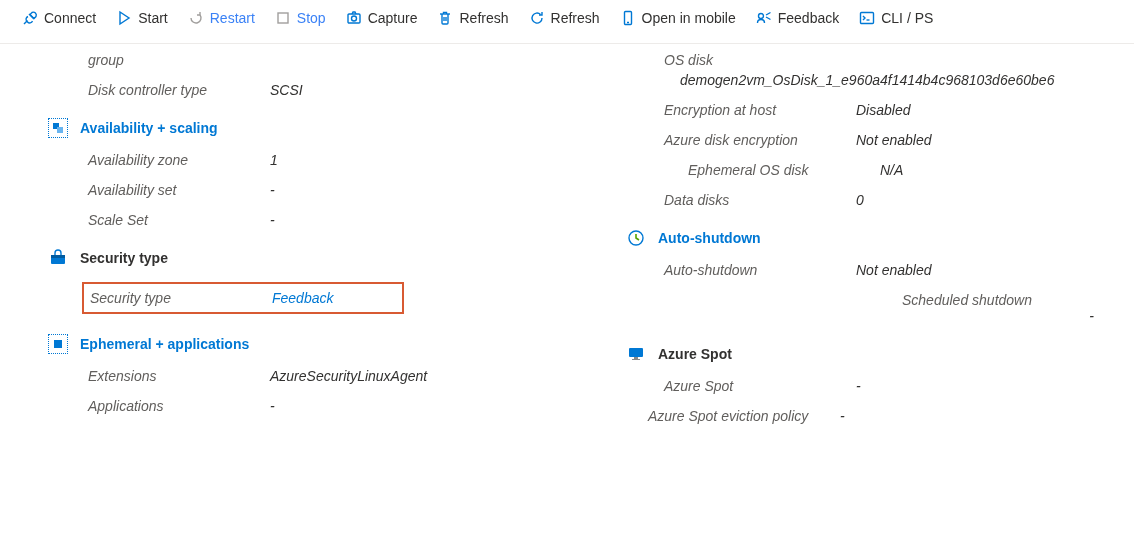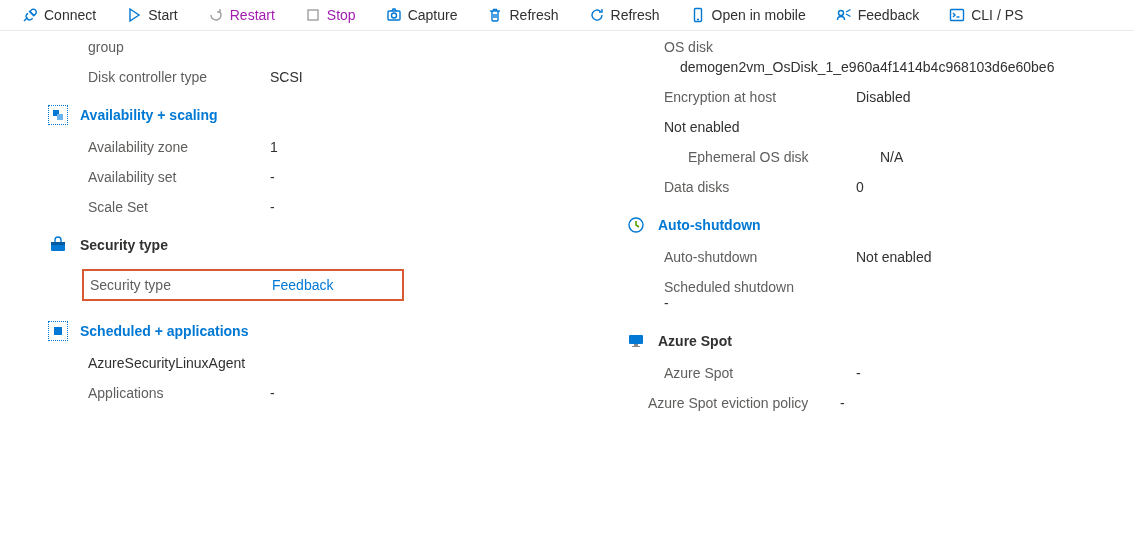--- a/index.html
+++ b/index.html
@@ -16,37 +16,37 @@
     font-size: 14px;
     color: var(--text-primary);
     width: 1134px;
     height: 541px;
     overflow: hidden;
     background: #fff;
   }
   
   .toolbar {
     display: flex;
-    align-items: center;
-    gap: 14px;
+    align-items: flex-start;
+    gap: 4px;
     padding: 6px 10px 6px 14px;
     border-bottom: 1px solid var(--border-gray);
-    height: 31px;
+    height: 44px;
   }
   .tb-item {
     display: flex;
     align-items: center;
     gap: 6px;
     padding: 4px 8px;
     cursor: pointer;
     color: var(--text-primary);
     border-radius: 2px;
   }
   .tb-item.disabled {
-    color: #a21caf;
+    color: #3b82f6;
     cursor: default;
   }
   .tb-item .ico {
     width: 16px;
     height: 16px;
     display: flex;
     align-items: center;
     justify-content: center;
   }
   .tb-item .ico svg { display:block; }
@@ -57,22 +57,23 @@
   .content {
     display: flex;
     padding: 8px 12px 0 34px;
     gap: 60px;
   }
   .col {
     flex: 0 0 530px;
   }
   .prop-row {
     display: flex;
-    align-items: flex-start;
+    align-items: flex-end;
     margin: 0 0 14px 54px;
+    font-style: italic;
   }
   .prop-label {
     width: 182px;
     color: var(--text-secondary);
     padding-right:8px;
   }
   .prop-value {
     color: var(--text-primary);
     flex:1;
     word-break: break-all;
@@ -262,23 +263,24 @@
         <div class="prop-value link">Feedback</div>
       </div>
     </div>
 
     <div class="section-header link">
       <span class="section-icon dotted">
         <svg width="12" height="12" viewBox="0 0 12 12">
             <rect x="2" y="2" width="8" height="8" fill="#0078d4"></rect>
           </svg>
       </span>
-      <span class="section-title">Scheduled + applications</span>
-    </div>
-    <div class="prop-row">
+      <span class="section-title">Ephemeral + applications</span>
+    </div>
+    <div class="prop-row">
+      <div class="prop-label">Extensions</div>
       <div class="prop-value">AzureSecurityLinuxAgent</div>
     </div>
     <div class="prop-row">
       <div class="prop-label">Applications</div>
       <div class="prop-value">-</div>
     </div>
   </div>
 
   <div class="col" style="flex:0 0 470px;">
     <div class="prop-row" style="margin-left:40px;">
@@ -286,20 +288,21 @@
       <div class="prop-value"></div>
     </div>
     <div class="prop-row" style="margin-left:40px; margin-top:-10px;">
        <div class="prop-value" style="margin-left:16px;">demogen2vm_OsDisk_1_e960a4f1414b4c968103d6e60be6</div>
     </div>
     <div class="prop-row" style="margin-left:40px;">
       <div class="prop-label" style="width:192px;">Encryption at host</div>
       <div class="prop-value">Disabled</div>
     </div>
     <div class="prop-row" style="margin-left:40px;">
+      <div class="prop-label" style="width:192px;">Azure disk encryption</div>
       <div class="prop-value">Not enabled</div>
     </div>
     <div class="prop-row" style="margin-left:40px;">
       <div class="prop-label" style="width:192px;margin-left:24px;">Ephemeral OS disk</div>
       <div class="prop-value">N/A</div>
     </div>
     <div class="prop-row" style="margin-left:40px;">
       <div class="prop-label" style="width:192px;">Data disks</div>
       <div class="prop-value">0</div>
     </div>

